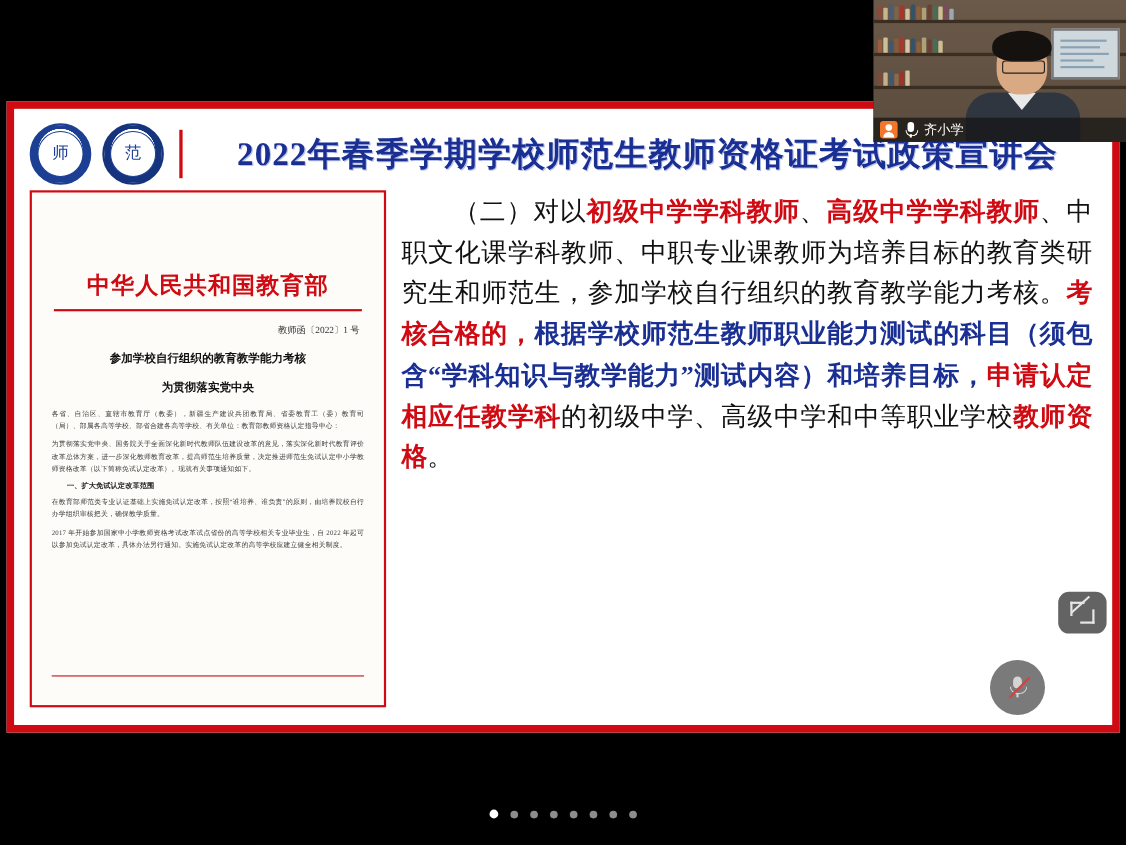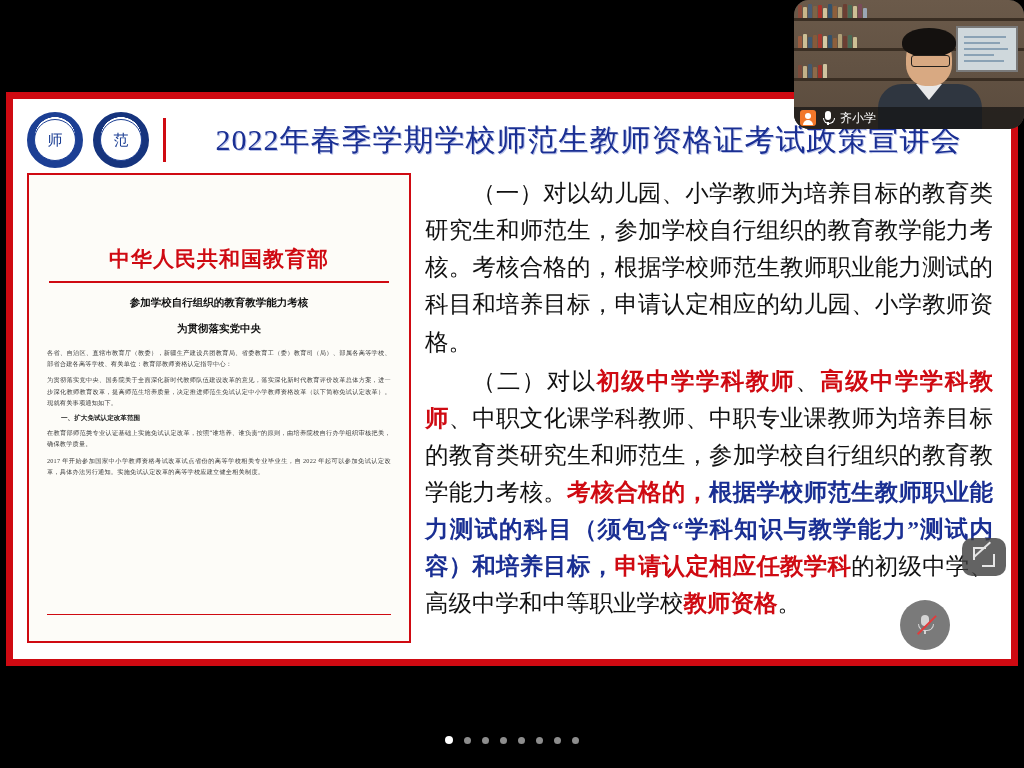--- a/index.html
+++ b/index.html
@@ -80,39 +80,39 @@
     width: 3px;
     height: 44px;
     background: #cf0a12;
     flex: 0 0 auto;
     margin: 0 4px;
   }
   .slide-title {
     flex: 1 1 auto;
     text-align: center;
     font-size: 30px;
-    font-weight: normal;
+    font-weight: bold;
     color: #1a2f93;
     letter-spacing: 1px;
     text-shadow: 1px 1px 0 #b9c2e8;
     font-family: "Liberation Serif", serif;
     white-space: nowrap;
   }
 
   
   .slide-body {
     display: flex;
     gap: 14px;
     height: 470px;
     margin-top: 2px;
   }
 
   
   .doc-card {
-    width: 384px;
+    width: 324px;
     flex: 0 0 auto;
     border: 2px solid #cf0a12;
     background: #fdfcf8;
     box-sizing: border-box;
     padding: 22px 18px 10px 18px;
     position: relative;
   }
   .doc-ministry {
     text-align: center;
     color: #cf0a12;
@@ -186,21 +186,20 @@
 
   
   .video-tile {
     position: absolute;
     right: 0;
     top: 0;
     width: 230px;
     height: 129px;
     background: #2b2b2b;
     overflow: hidden;
-    border-radius: 15px;
   }
   .video-bg {
     position: absolute;
     inset: 0;
     background:
       linear-gradient(to bottom, #6b5a4a 0%, #5a4b3d 100%);
   }
   .shelf {
     position: absolute;
     left: 0;
@@ -472,32 +471,32 @@
         </div>
         <div class="logo-sep"></div>
         <div class="slide-title">2022年春季学期学校师范生教师资格证考试政策宣讲会</div>
       </div>
 
       <div class="slide-body">
 
         <div class="doc-card">
           <div class="doc-ministry">中华人民共和国教育部</div>
           <div class="doc-rule"></div>
+          <div class="doc-docnum">教师函〔2022〕1 号</div>
           <div class="doc-heading">参加学校自行组织的教育教学能力考核</div>
           <div class="doc-heading">为贯彻落实党中央</div>
           <p class="doc-para">各省、自治区、直辖市教育厅（教委），新疆生产建设兵团教育局、省委教育工（委）教育司（局）、部属各高等学校、部省合建各高等学校、有关单位：教育部教师资格认定指导中心：</p>
           <p class="doc-para">为贯彻落实党中央、国务院关于全面深化新时代教师队伍建设改革的意见，落实深化新时代教育评价改革总体方案，进一步深化教师教育改革，提高师范生培养质量，决定推进师范生免试认定中小学教师资格改革（以下简称免试认定改革）。现就有关事项通知如下。</p>
           <div class="doc-subhead">一、扩大免试认定改革范围</div>
           <p class="doc-para">在教育部师范类专业认证基础上实施免试认定改革，按照“谁培养、谁负责”的原则，由培养院校自行办学组织审核把关，确保教学质量。</p>
           <p class="doc-para">2017 年开始参加国家中小学教师资格考试改革试点省份的高等学校相关专业毕业生，自 2022 年起可以参加免试认定改革，具体办法另行通知。实施免试认定改革的高等学校应建立健全相关制度。</p>
           <div class="doc-footer-rule"></div>
         </div>
 
         <div class="text-col">
-          <p class="indent">（一）对以幼儿园、小学教师为培养目标的教育类研究生和师范生，参加学校自行组织的教育教学能力考核。考核合格的，根据学校师范生教师职业能力测试的科目和培养目标，申请认定相应的幼儿园、小学教师资格。</p>
           <p class="indent"><span>（二）对以</span><span class="hl-red">初级中学学科教师</span><span>、</span><span class="hl-red">高级中学学科教师</span><span>、中职文化课学科教师、中职专业课教师为培养目标的教育类研究生和师范生，参加学校自行组织的教育教学能力考核。</span><span class="hl-red">考核合格的，</span><span class="hl-blue">根据学校师范生教师职业能力测试的科目（须包含“学科知识与教学能力”测试内容）和培养目标，</span><span class="hl-red">申请认定相应任教学科</span><span>的初级中学、高级中学和中等职业学校</span><span class="hl-red">教师资格</span><span>。</span></p>
         </div>
 
       </div>
     </div>
   </div>
 
   <div class="video-tile">
     <div class="video-bg"></div>
 

